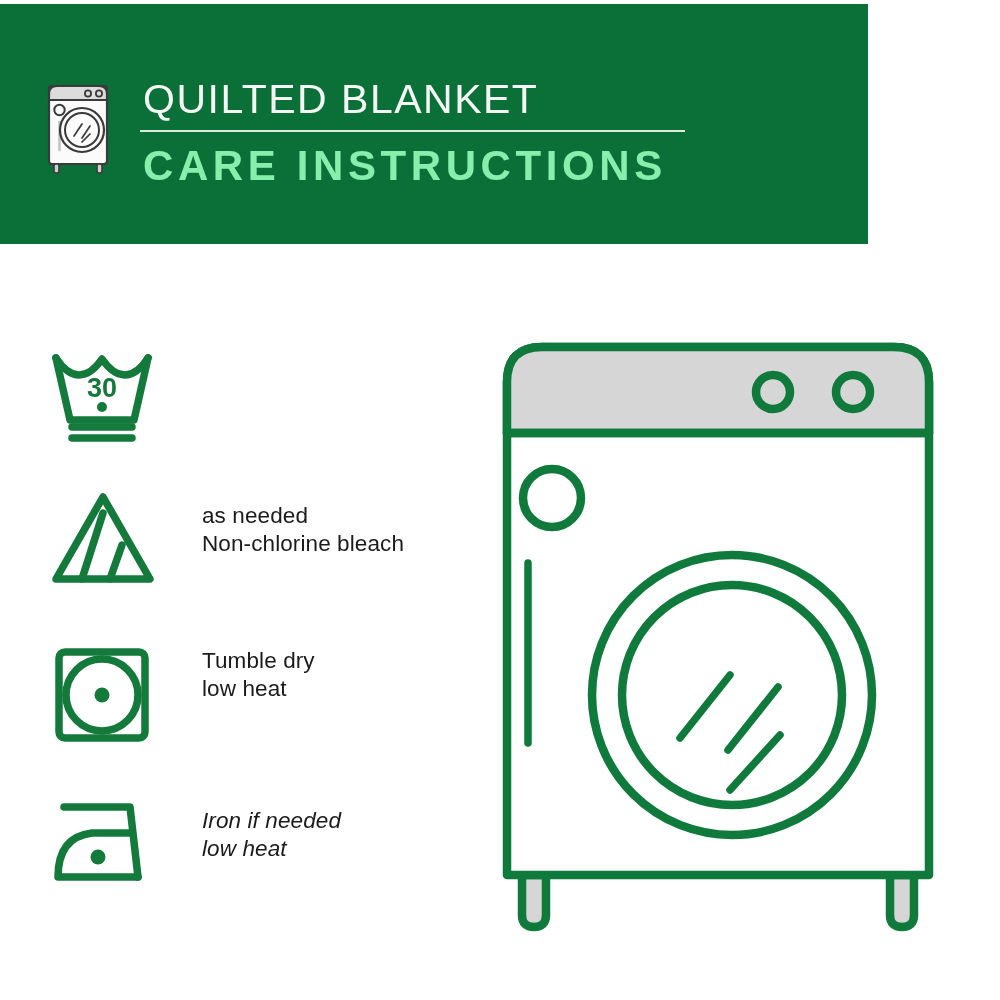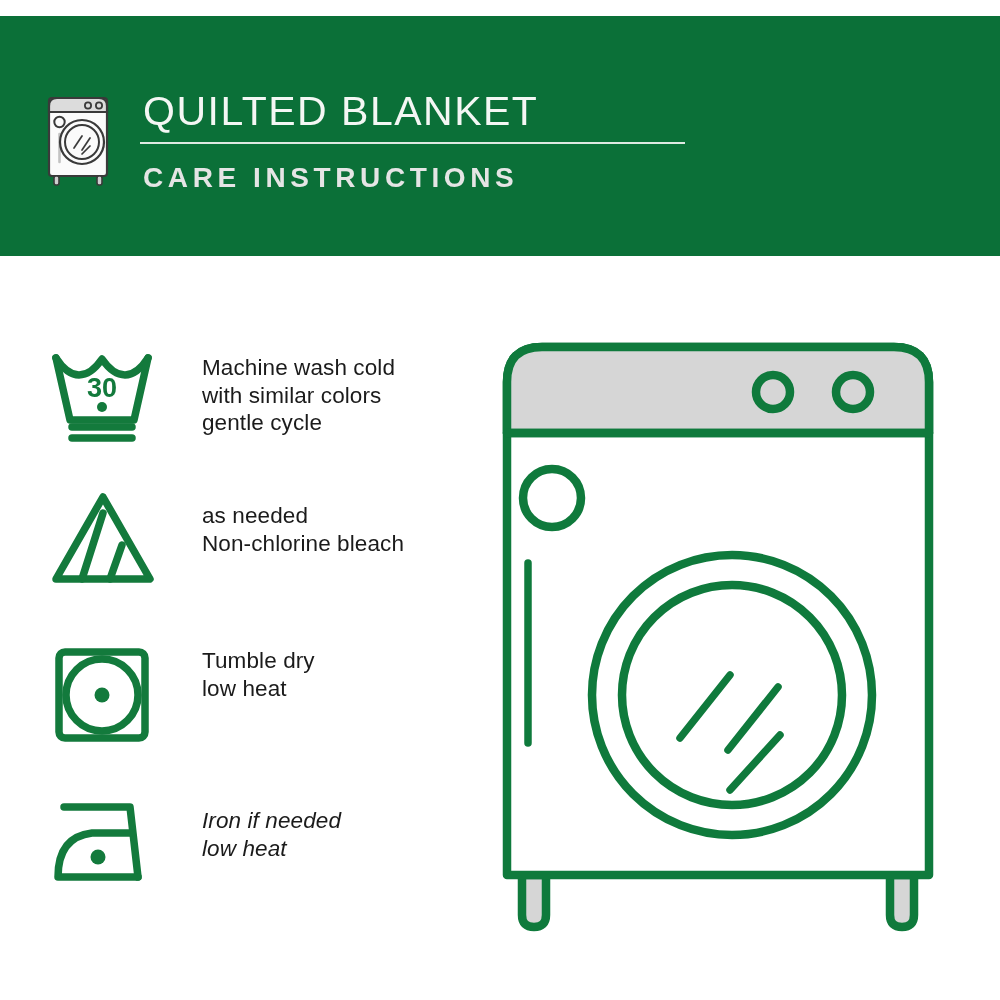--- a/index.html
+++ b/index.html
@@ -15,22 +15,22 @@
     position: relative;
     width: 1000px;
     height: 1000px;
     background: #ffffff;
     overflow: hidden;
   }
 
   
   #header-band {
     position: absolute;
-    left: 0; top: 16px;
-    width: 1000px;
+    left: 0; top: 4px;
+    width: 868px;
     height: 240px;
     background: #0B7038;
   }
   #header-logo {
     position: absolute;
     left: 44px;
     top: 66px;
     width: 76px;
     height: 110px;
   }
@@ -50,22 +50,22 @@
     padding-left: 3px;
   }
   #title-divider {
     width: 545px;
     height: 1.6px;
     background: #dfe9e2;
     margin-top: 8px;
     margin-bottom: 11px;
   }
   #title-sub {
-    color: #e5e5e5;
-    font-size: 28px;
+    color: #86efac;
+    font-size: 42px;
     line-height: 46px;
     letter-spacing: 4.6px;
     font-weight: 700;
     white-space: nowrap;
     padding-left: 3px;
   }
 
   
   #care-list {
     position: absolute;
@@ -168,25 +168,20 @@
             <path d="M6 13 Q17 30 29 30 Q41 30 52 14 Q63 30 75 30 Q87 30 98 13"></path>
             <path d="M6 13 L20 75 L84 75 L98 13"></path>
 
             <line x1="22" y1="82" x2="82" y2="82"></line>
             <line x1="22" y1="93" x2="82" y2="93"></line>
           </g>
           <text x="52" y="52" text-anchor="middle" font-family="Liberation Sans, sans-serif" font-size="27" font-weight="700" fill="#137A3C">30</text>
           <circle cx="52" cy="62" r="5" fill="#137A3C"></circle>
         </svg>
       </div>
-      <div class="care-text">
-        <div>Machine wash cold</div>
-        <div>with similar colors</div>
-        <div>gentle cycle</div>
-      </div>
     </div>
 
     <div class="care-row r1">
       <div class="care-symbol">
         <svg viewBox="0 0 112 100" width="112" height="100">
           <g fill="none" stroke="#137A3C" stroke-width="7.5" stroke-linecap="round" stroke-linejoin="round">
             <path d="M53 10 L100 92 L6 92 Z"></path>
             <line x1="53" y1="26" x2="32" y2="92"></line>
             <line x1="72" y1="58" x2="60" y2="92"></line>
           </g>

